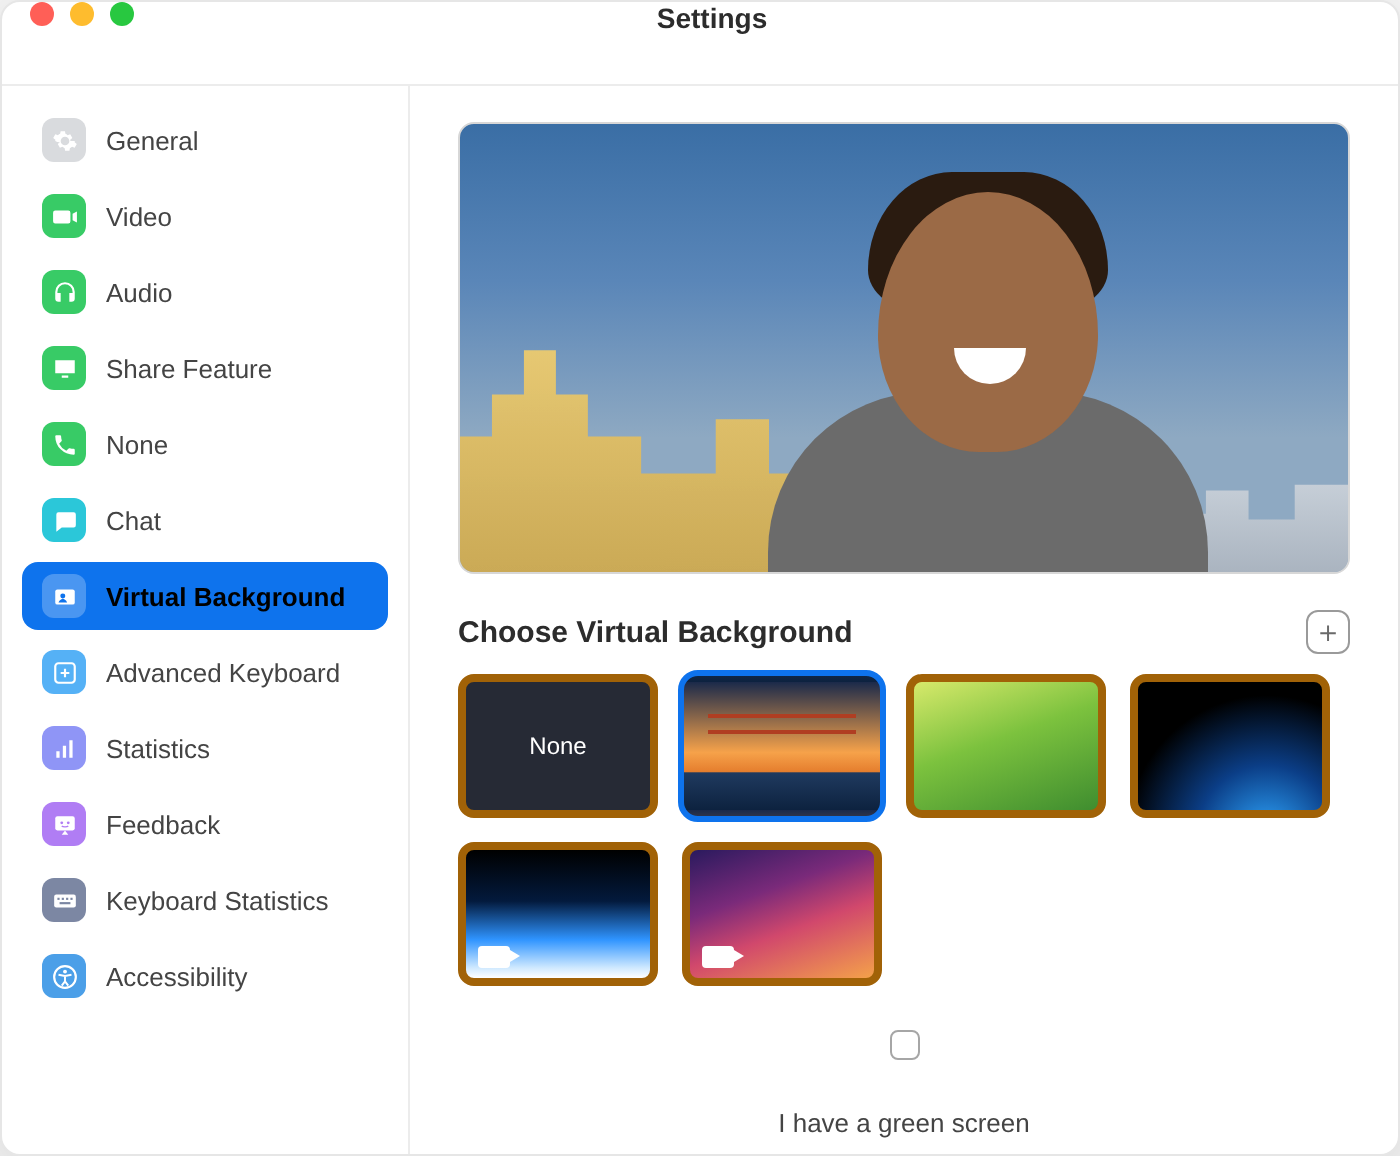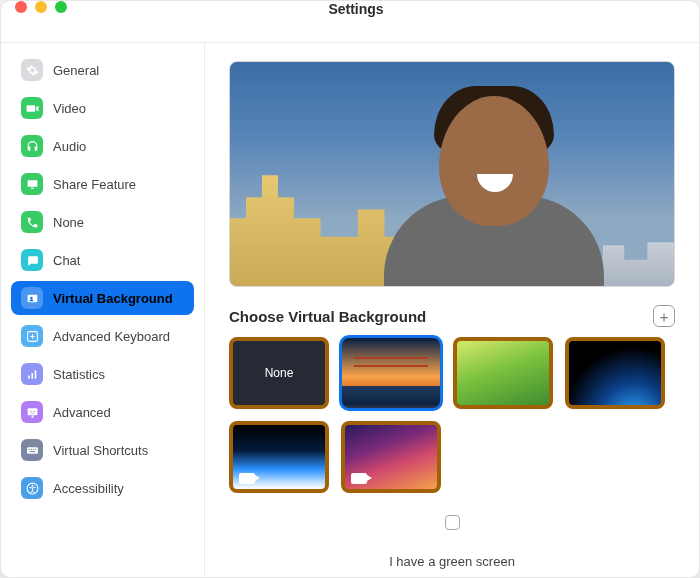--- a/index.html
+++ b/index.html
@@ -336,34 +336,34 @@
         <div class="nav-item">
           <span class="nav-icon" style="background: rgb(176, 125, 244); color: rgb(255, 255, 255);">
             <svg viewBox="0 0 24 24" fill="white">
               <rect x="3" y="4" width="18" height="13" rx="2"></rect>
               <path d="M9 21l3-4 3 4z"></path>
               <circle cx="9" cy="10" r="1.3" fill="#b07df4"></circle>
               <circle cx="15" cy="10" r="1.3" fill="#b07df4"></circle>
               <path d="M9 13c1 1 5 1 6 0" stroke="#b07df4" stroke-width="1.3" fill="none"></path>
             </svg>
           </span>
-          <span>Advanced</span>
+          <span>Feedback</span>
         </div>
         <div class="nav-item">
           <span class="nav-icon" style="background: rgb(124, 135, 163); color: rgb(255, 255, 255);">
             <svg viewBox="0 0 24 24" fill="white">
               <rect x="2" y="6" width="20" height="12" rx="2"></rect>
               <rect x="5" y="9" width="2" height="2" fill="#7c87a3"></rect>
               <rect x="9" y="9" width="2" height="2" fill="#7c87a3"></rect>
               <rect x="13" y="9" width="2" height="2" fill="#7c87a3"></rect>
               <rect x="17" y="9" width="2" height="2" fill="#7c87a3"></rect>
               <rect x="7" y="13" width="10" height="2" fill="#7c87a3"></rect>
             </svg>
           </span>
-          <span>Virtual Shortcuts</span>
+          <span>Keyboard Statistics</span>
         </div>
         <div class="nav-item">
           <span class="nav-icon" style="background: rgb(75, 159, 232); color: rgb(255, 255, 255);">
             <svg viewBox="0 0 24 24" fill="white">
               <circle cx="12" cy="12" r="10" fill="none" stroke="white" stroke-width="2"></circle>
               <circle cx="12" cy="7" r="1.8"></circle>
               <path d="M6 10l6 1 6-1M12 11v5m0 0l-3 4m3-4l3 4" stroke="white" stroke-width="1.8" fill="none"></path>
             </svg>
           </span>
           <span>Accessibility</span>

